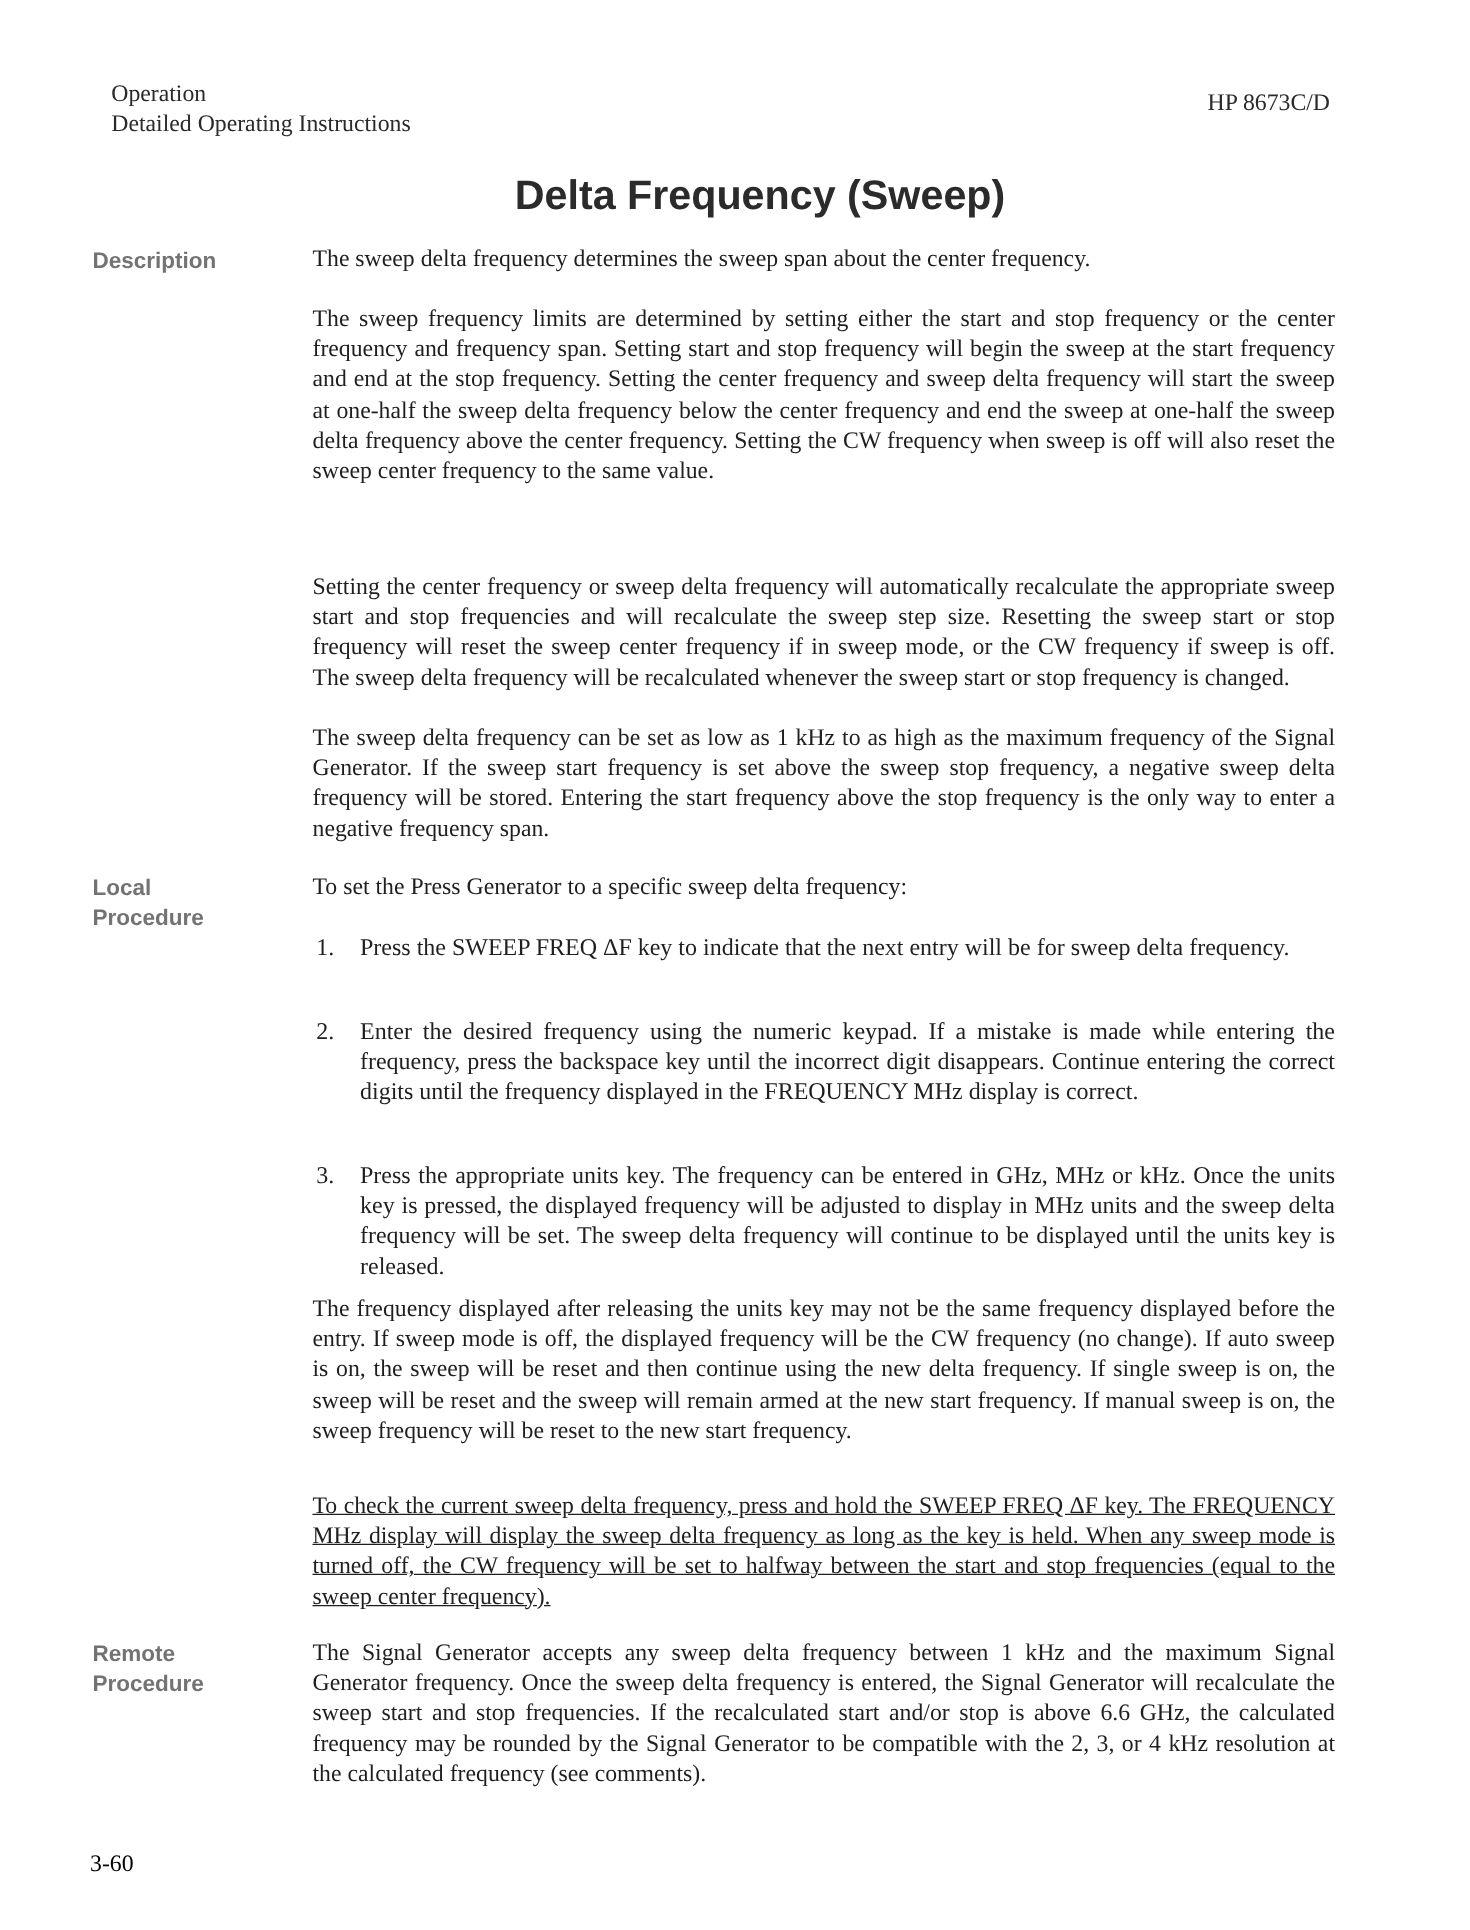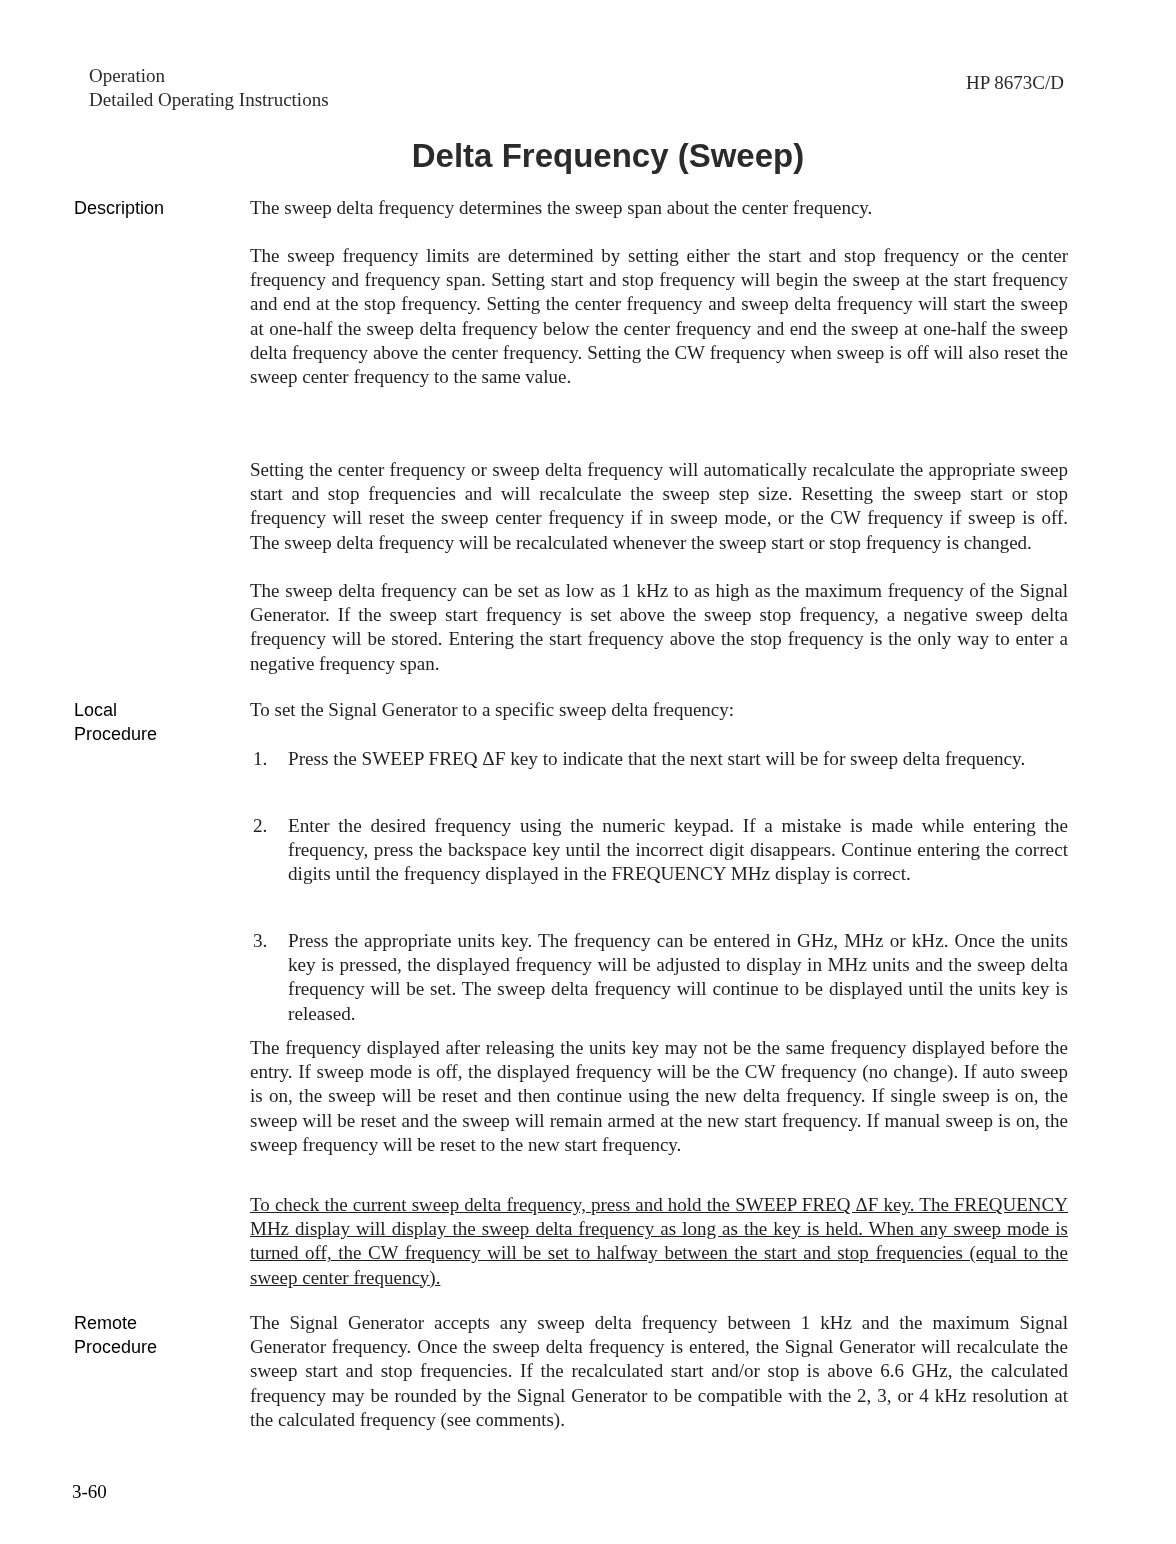--- a/index.html
+++ b/index.html
@@ -43,24 +43,24 @@
       font-size: 33px;
       line-height: 44px;
       color: #2b2b2b;
       padding-left: 40px;
       box-sizing: border-box;
     }
     .section-label {
       position: absolute;
       left: 74px;
       font-family: "Liberation Sans", "DejaVu Sans", sans-serif;
-      font-weight: normal;
+      font-weight: bold;
       font-size: 18px;
       line-height: 24px;
-      color: #000000;
+      color: #737373;
     }
     .body-text {
       position: absolute;
       left: 250px;
       width: 818px;
       font-size: 19px;
       line-height: 24.2px;
       text-align: justify;
       color: #1f1f1f;
     }
@@ -117,26 +117,26 @@
 </div>
 <div class="body-text" style="top:579px;">
   <p>The sweep delta frequency can be set as low as 1 kHz to as high as the maximum frequency of the Signal Generator. If the sweep start frequency is set above the sweep stop frequency, a negative sweep delta frequency will be stored. Entering the start frequency above the stop frequency is the only way to enter a negative frequency span.</p>
 </div>
 
 <div class="section-label" style="top:698px;">
   <div>Local</div>
   <div>Procedure</div>
 </div>
 <div class="body-text" style="top:698px;">
-  <p>To set the Signal Generator to a specific sweep delta frequency:</p>
+  <p>To set the Press Generator to a specific sweep delta frequency:</p>
 </div>
 
 <div class="step" style="top:747px;">
   <span class="num">1.</span>
-  <span class="txt">Press the SWEEP FREQ ΔF key to indicate that the next start will be for sweep delta frequency.</span>
+  <span class="txt">Press the SWEEP FREQ ΔF key to indicate that the next entry will be for sweep delta frequency.</span>
 </div>
 <div class="step" style="top:814px;">
   <span class="num">2.</span>
   <span class="txt">Enter the desired frequency using the numeric keypad. If a mistake is made while entering the frequency, press the backspace key until the incorrect digit disappears. Continue entering the correct digits until the frequency displayed in the FREQUENCY MHz display is correct.</span>
 </div>
 <div class="step" style="top:929px;">
   <span class="num">3.</span>
   <span class="txt">Press the appropriate units key. The frequency can be entered in GHz, MHz or kHz. Once the units key is pressed, the displayed frequency will be adjusted to display in MHz units and the sweep delta frequency will be set. The sweep delta frequency will continue to be displayed until the units key is released.</span>
 </div>
 

